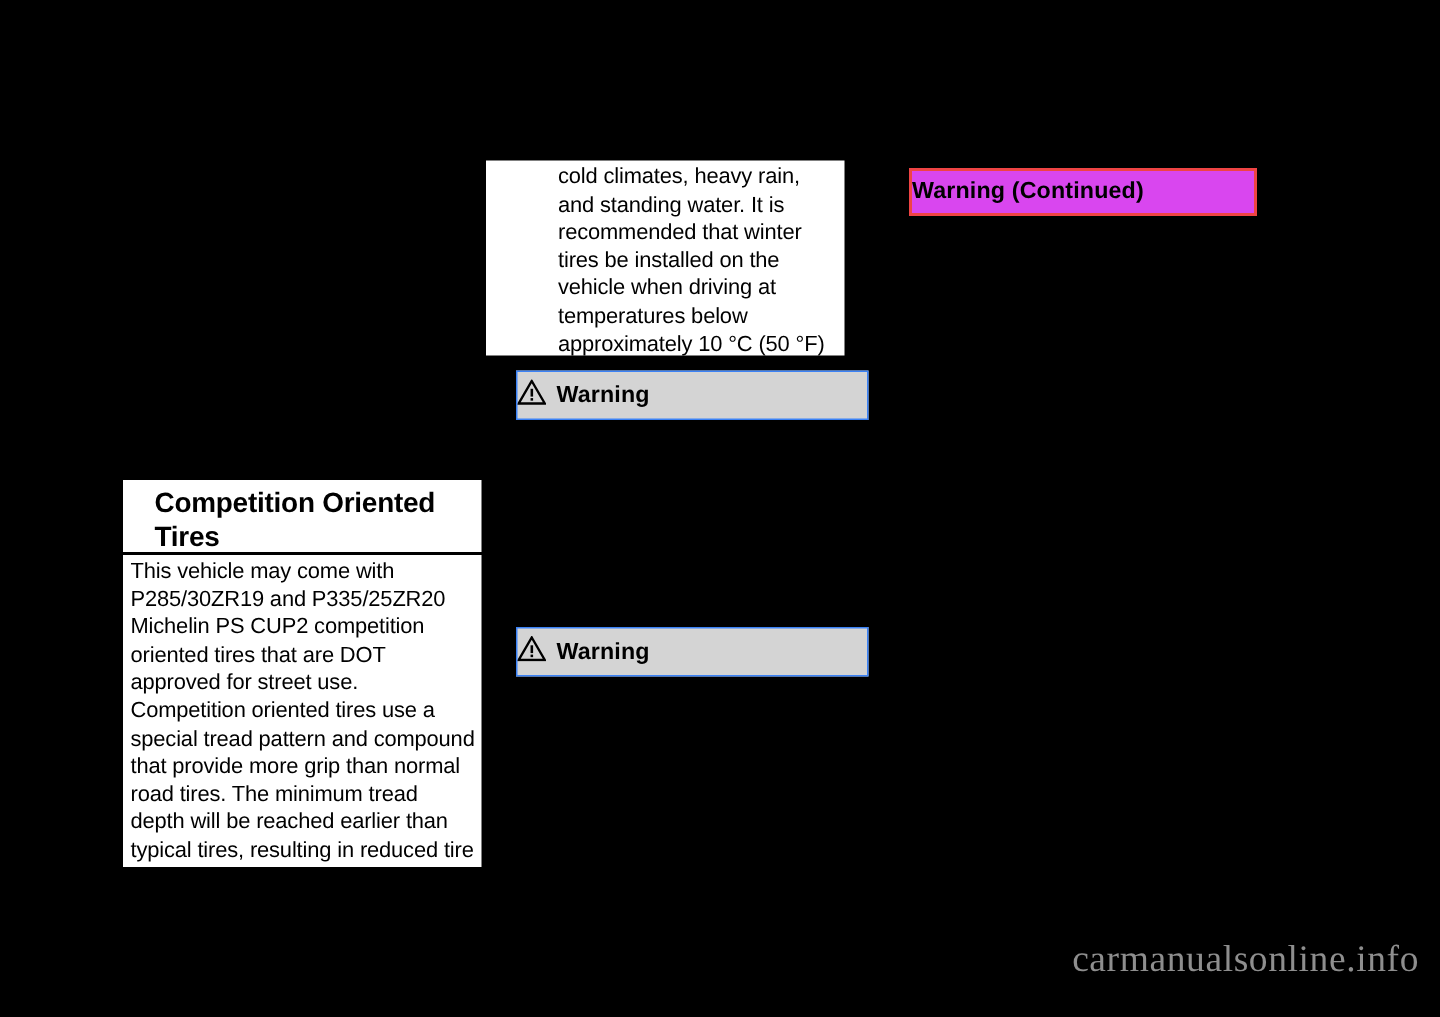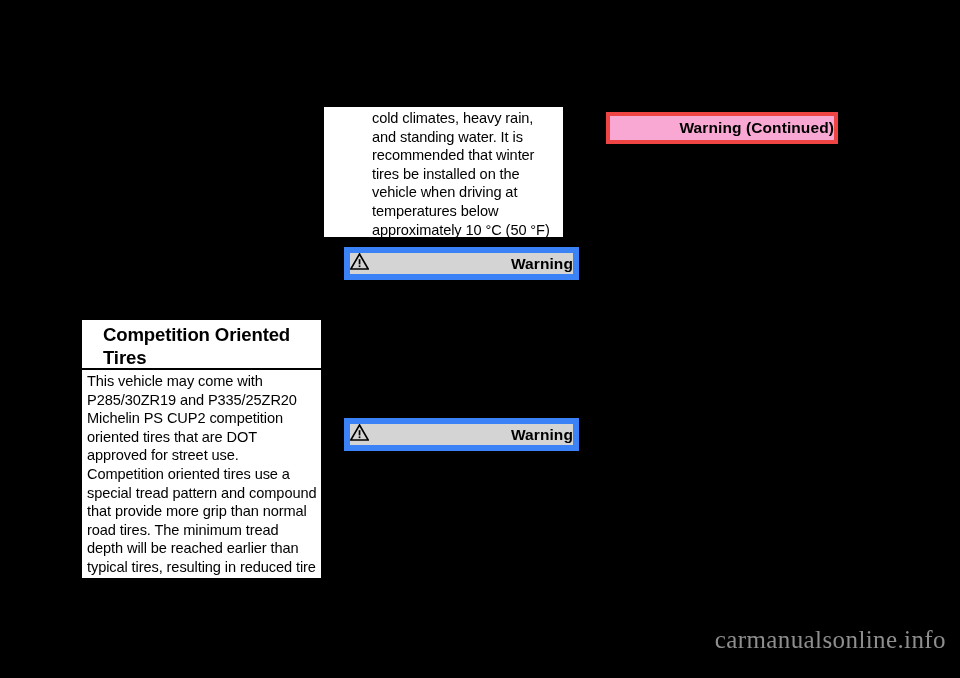--- a/index.html
+++ b/index.html
@@ -49,45 +49,45 @@
     font-size: 18.6px;
     line-height: 23px;
     font-weight: bold;
     letter-spacing: -0.15px;
   }
 
   
   .warning-banner {
     position: absolute;
     background: #d4d4d4;
-    border: 6px solid #3b82f6;
+    border: 1px solid #3b82f6;
     box-sizing: border-box;
     display: flex;
     align-items: center;
-    justify-content: space-between;
+    justify-content: flex-start;
     gap: 7px;
   }
   .warning-banner .warn-label {
     font-size: 15.5px;
     font-weight: bold;
     color: #000000;
     letter-spacing: 0.1px;
   }
   .warn-tri {
     display: block;
   }
 
   .warning-cont-banner {
     position: absolute;
-    background: #f9a8d4;
-    border: 4px solid #ef4444;
+    background: #d946ef;
+    border: 2px solid #ef4444;
     box-sizing: border-box;
     display: flex;
     align-items: center;
-    justify-content: flex-end;
+    justify-content: flex-start;
   }
   .warning-cont-banner .warn-label {
     font-size: 15.5px;
     font-weight: bold;
     color: #000000;
     letter-spacing: 0.1px;
   }
 
   .italic { font-style: italic; }
 

